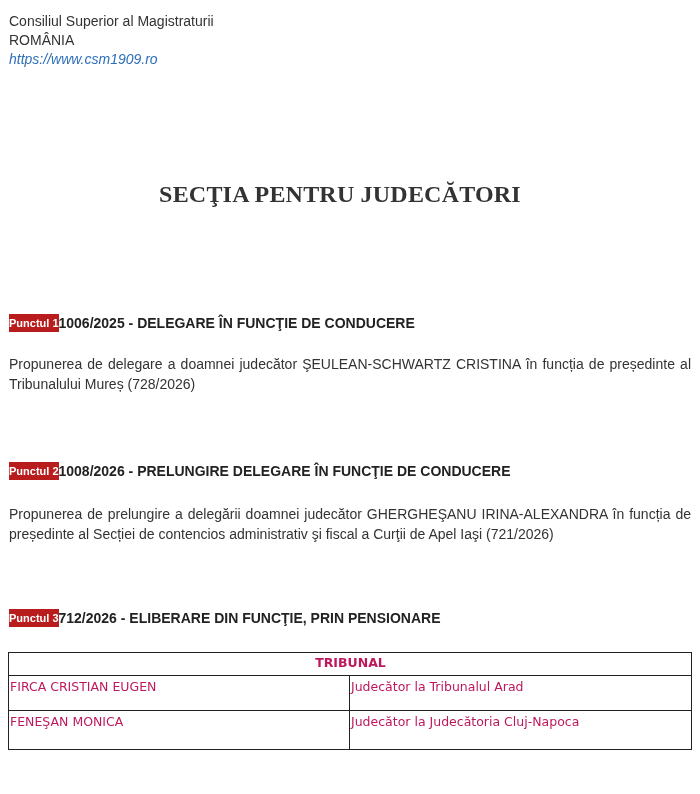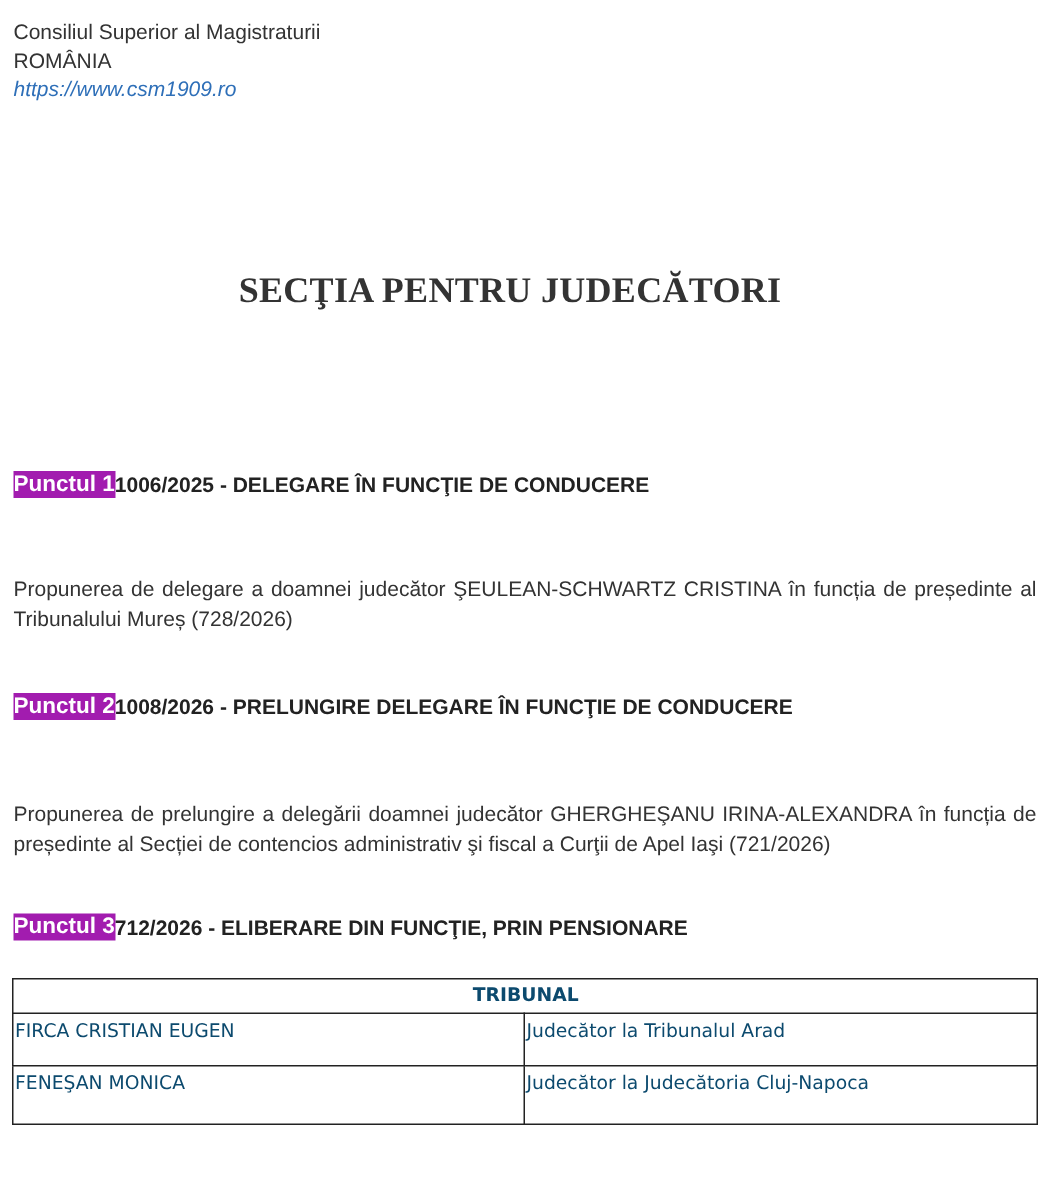--- a/index.html
+++ b/index.html
@@ -4,23 +4,23 @@
   <style>
     html, body { margin: 0; padding: 0; background: #ffffff; }
     body { width: 700px; height: 794px; position: relative; overflow: hidden; color: #222222; }
     .header { position: absolute; left: 9px; top: 12px; font-family: "Liberation Sans", sans-serif; font-size: 14px; line-height: 19px; color: #333333; }
     .header .link { color: #2e6fb8; font-style: italic; }
     .title-block { position: absolute; left: 0; width: 680px; top: 178px; text-align: center; font-family: "DejaVu Serif", "Liberation Serif", serif; color: #333333; }
     .title-block .title { font-size: 24px; font-weight: bold; line-height: 32px; font-family: "Liberation Serif", serif; letter-spacing: 0.2px; }
     .title-block .subtitle { font-size: 24px; line-height: 34px; font-family: "Liberation Serif", serif; }
     .title-block u { text-decoration: underline; text-underline-offset: 3px; }
     .point-heading { position: absolute; left: 9px; font-family: "Liberation Sans", sans-serif; font-size: 14px; font-weight: bold; color: #222222; white-space: nowrap; }
-    .badge { background: #a21caf; color: #ffffff; font-size: 15px; font-weight: bold; padding: 2px 0 2px 0; display: inline-block; line-height: 14px; vertical-align: 1px; }
-    .para { position: absolute; left: 9px; width: 682px; font-family: "Liberation Sans", sans-serif; font-size: 14px; line-height: 20px; color: #333333; text-align: justify; margin-top: 28px; }
-    table.pts { position: absolute; left: 8px; top: 652px; width: 684px; border-collapse: collapse; font-family: "DejaVu Sans", "Liberation Sans", sans-serif; font-size: 12.5px; color: #0c4a6e; }
+    .badge { background: #b91c1c; color: #ffffff; font-size: 11px; font-weight: bold; padding: 2px 0 2px 0; display: inline-block; line-height: 14px; vertical-align: 1px; }
+    .para { position: absolute; left: 9px; width: 682px; font-family: "Liberation Sans", sans-serif; font-size: 14px; line-height: 20px; color: #333333; text-align: justify; }
+    table.pts { position: absolute; left: 8px; top: 652px; width: 684px; border-collapse: collapse; font-family: "DejaVu Sans", "Liberation Sans", sans-serif; font-size: 12.5px; color: #be185d; }
     table.pts td { border: 1.5px solid #222222; padding: 0 0 0 1px; vertical-align: top; }
     table.pts td.group { text-align: center; font-weight: bold; }
     table.pts tr.g1 td { height: 22px; line-height: 20px; }
     table.pts tr.r td { height: 34px; line-height: 22px; }
     table.pts tr.g2 td { height: 34px; line-height: 22px; }
     table.pts tr.r2 td { height: 38px; line-height: 22px; }
     table.pts td.c1 { width: 339px; }
   </style>
 </head>
 <body>

